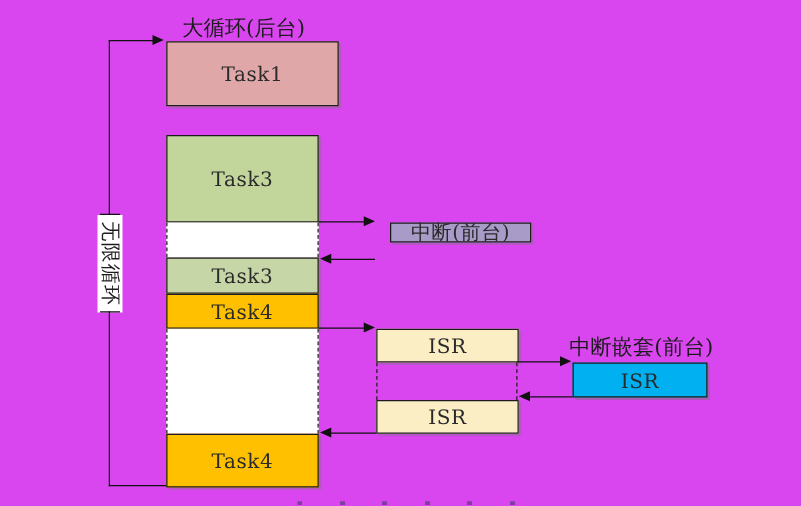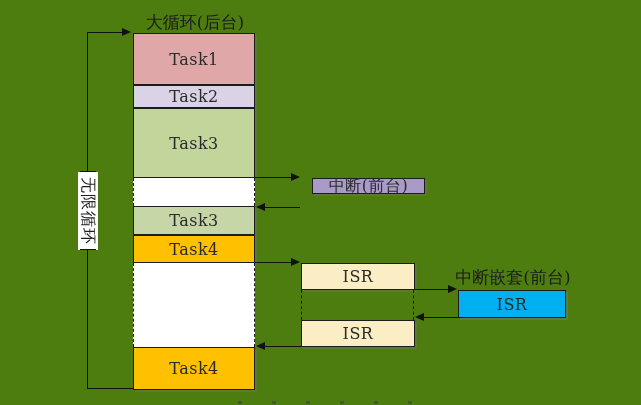--- a/index.html
+++ b/index.html
@@ -1,17 +1,17 @@
 <!DOCTYPE html>
 <html><head>
 <meta charset="utf-8">
 <style>
   html,body{margin:0;padding:0;background:#fff;}
   #canvas{
-    position:relative;width:641px;height:405px;background:#4d7c0f;
+    position:relative;width:641px;height:405px;background:#d946ef;
     font-family:"DejaVu Serif","Liberation Serif",serif;
     overflow:hidden;color:#222;
   }
   .lbl{position:absolute;text-align:center;white-space:nowrap;color:#1c1c1c;}
   .box{
     position:absolute;box-sizing:border-box;border:1.5px solid #1c1c1c;
     display:flex;align-items:center;justify-content:center;
     font-size:16px;color:#2a2a2a;letter-spacing:0.5px;
     box-shadow:2px 2px 0 rgba(120,120,120,0.35);
   }
@@ -51,25 +51,22 @@
 
   <div class="hline" style="left:87px;top:32px;width:37px;"></div>
   <div class="arr-r" style="left:122px;top:28px;"></div>
   <div class="vline" style="left:87px;top:32px;height:140px;"></div>
   <div class="tick" style="left:80px;top:171px;"></div>
   <div class="rotlbl" style="left:49px;top:201px;width:78px;height:20px;">无限循环</div>
   <div class="tick" style="left:80px;top:249px;"></div>
   <div class="vline" style="left:87px;top:249px;height:140px;"></div>
   <div class="hline" style="left:87px;top:388px;width:47px;"></div>
 
-  <div class="box" style="left: 133px; top: 33px; width: 122px; height: 52px; background: rgb(223, 167, 167);">
+  <div class="box" style="left: 133px; top: 33px; width: 138px; height: 52px; background: rgb(223, 167, 167);">
     <span>Task1</span>
-  </div>
-  <div class="box" style="left: 133px; top: 85px; width: 122px; height: 23px; background: rgb(218, 211, 230);">
-    <span>Task2</span>
   </div>
   <div class="box" style="left: 133px; top: 108px; width: 122px; height: 70px; background: rgb(194, 213, 155);">
     <span>Task3</span>
   </div>
   <div class="gapbox" style="left:133px;top:178px;width:122px;height:28px;"></div>
   <div class="box" style="left: 133px; top: 206px; width: 122px; height: 29px; background: rgb(199, 214, 166);">
     <span>Task3</span>
   </div>
   <div class="box" style="left: 133px; top: 235px; width: 122px; height: 28px; background: rgb(255, 192, 0);">
     <span>Task4</span>

